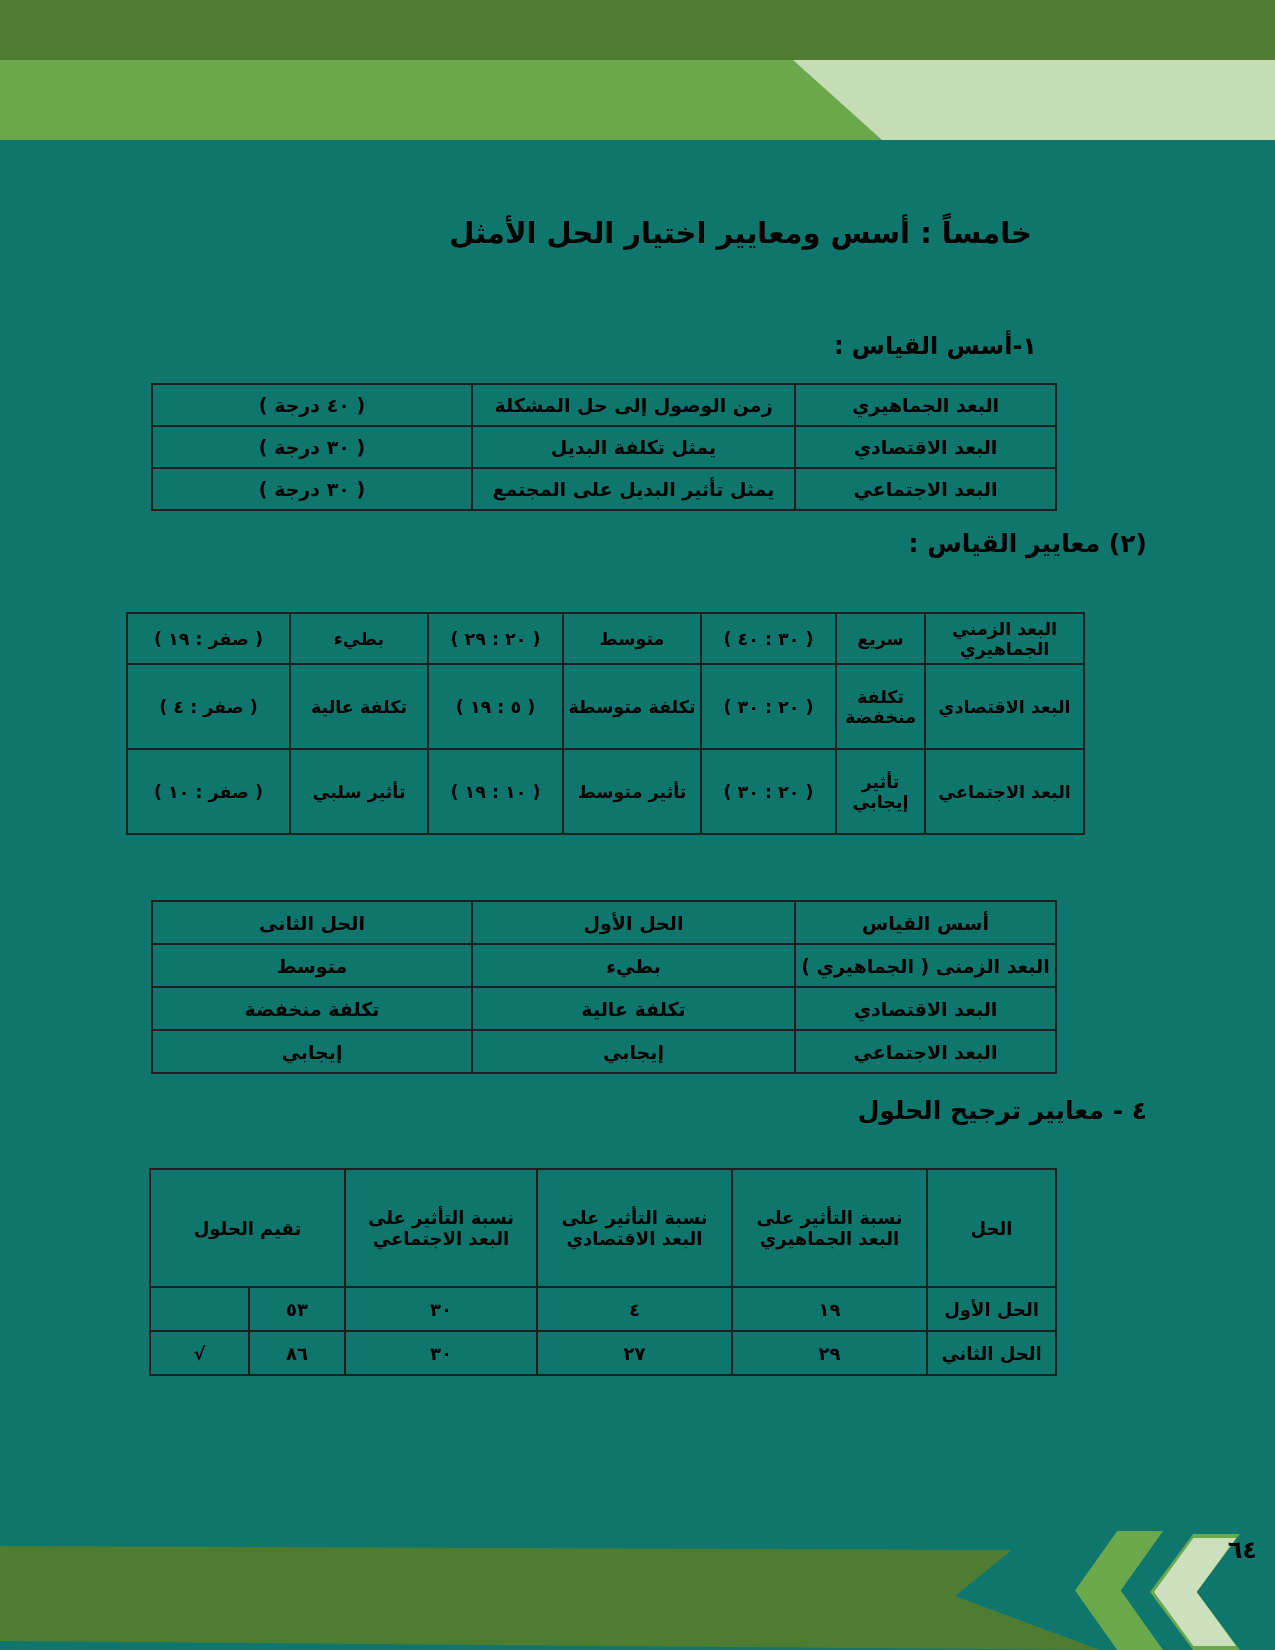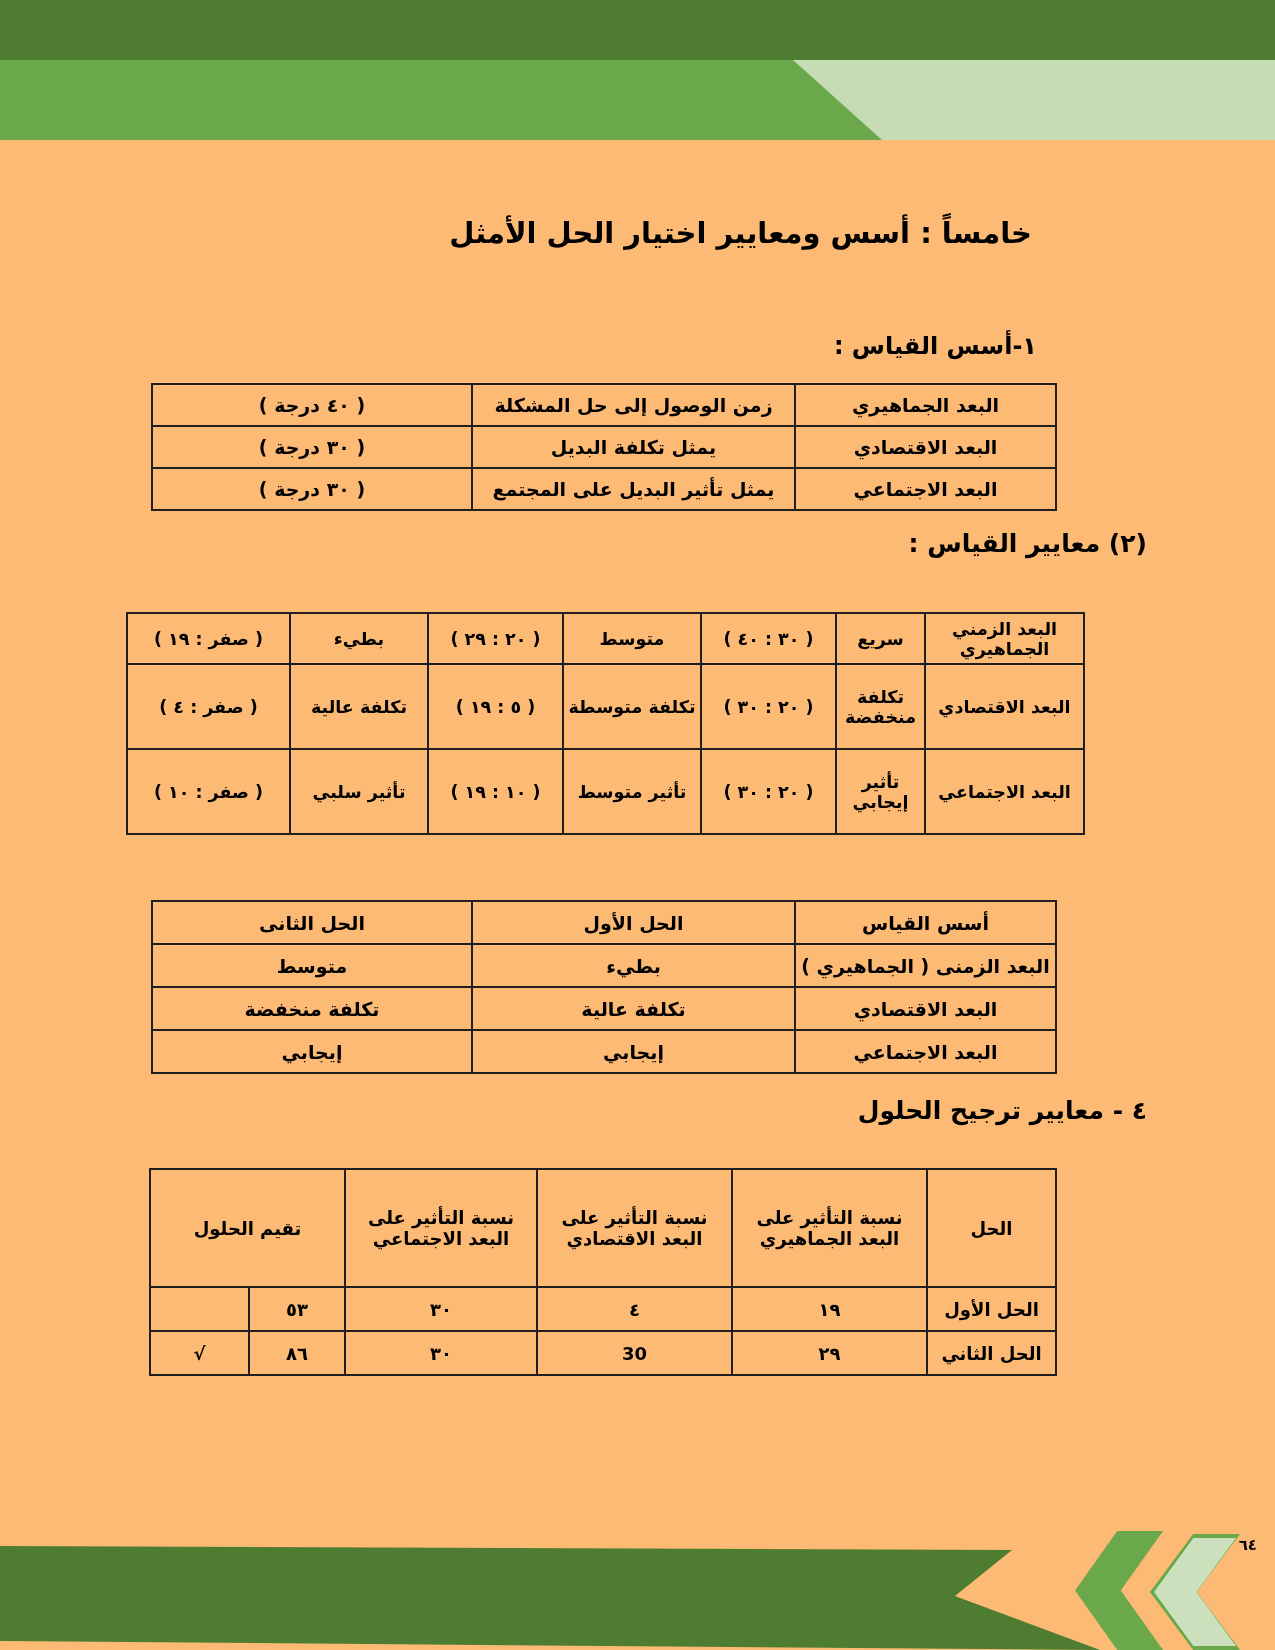--- a/index.html
+++ b/index.html
@@ -1,20 +1,20 @@
 <!DOCTYPE html>
 <html lang="ar"><head>
 <meta charset="utf-8">
 <style>
   html,body{margin:0;padding:0;background:#888;}
   .page{
     position:relative;
     width:1275px;height:1650px;
     margin:0 auto;
-    background:#fdba74;
+    background:#0f766e;
     overflow:hidden;
     font-family:"DejaVu Sans", sans-serif;
     color:#000;
   }
   
   .hdr-bar{position:absolute;left:0;top:0;width:1275px;height:60px;background:#4e7d32;}
   .hdr-band{position:absolute;left:0;top:60px;width:1275px;height:80px;background:#c6dcb4;}
   .hdr-accent{
     position:absolute;left:0;top:0;width:100%;height:100%;
     background:#6ba84b;
@@ -58,21 +58,21 @@
   .ftr-trap{
     position:absolute;left:0;top:1544px;width:1110px;height:106px;
     background:#4e7d32;
     clip-path:polygon(0 2px,1012px 6px,955px 52px,1100px 106px,0 97px);
   }
   .chev{position:absolute;clip-path:polygon(100% 0,48% 0,0 50%,48% 100%,100% 100%,52% 50%);}
   .chev-mid{left:1075px;top:1531px;width:88px;height:119px;background:#6ba84b;}
   .chev-light-outer{left:1150px;top:1534px;width:90px;height:116px;background:#6ba84b;}
   .chev-light-inner{position:absolute;left:4px;top:4px;width:82px;height:108px;background:#cde0bd;
     clip-path:polygon(100% 0,48% 0,0 50%,48% 100%,100% 100%,52% 50%);}
-  .page-num{position:absolute;top:1536px;right:18px;font-size:15px;font-weight:bold;direction:rtl;}
+  .page-num{position:absolute;top:1536px;right:18px;font-size:24px;font-weight:bold;direction:rtl;}
 </style>
 </head>
 <body>
 
 <div class="page">
 
   <div class="hdr-bar"></div>
   <div class="hdr-band">
     <div class="hdr-accent"></div>
   </div>
@@ -207,21 +207,21 @@
       <td>الحل الأول</td>
       <td>١٩</td>
       <td>٤</td>
       <td>٣٠</td>
       <td>٥٣</td>
       <td></td>
     </tr>
     <tr class="dr">
       <td>الحل الثاني</td>
       <td>٢٩</td>
-      <td>30</td>
+      <td>٢٧</td>
       <td>٣٠</td>
       <td>٨٦</td>
       <td>√</td>
     </tr>
   </tbody>
     </table>
 
   <div class="ftr-trap"></div>
   <div class="chev chev-mid"></div>
   <div class="chev chev-light-outer">

